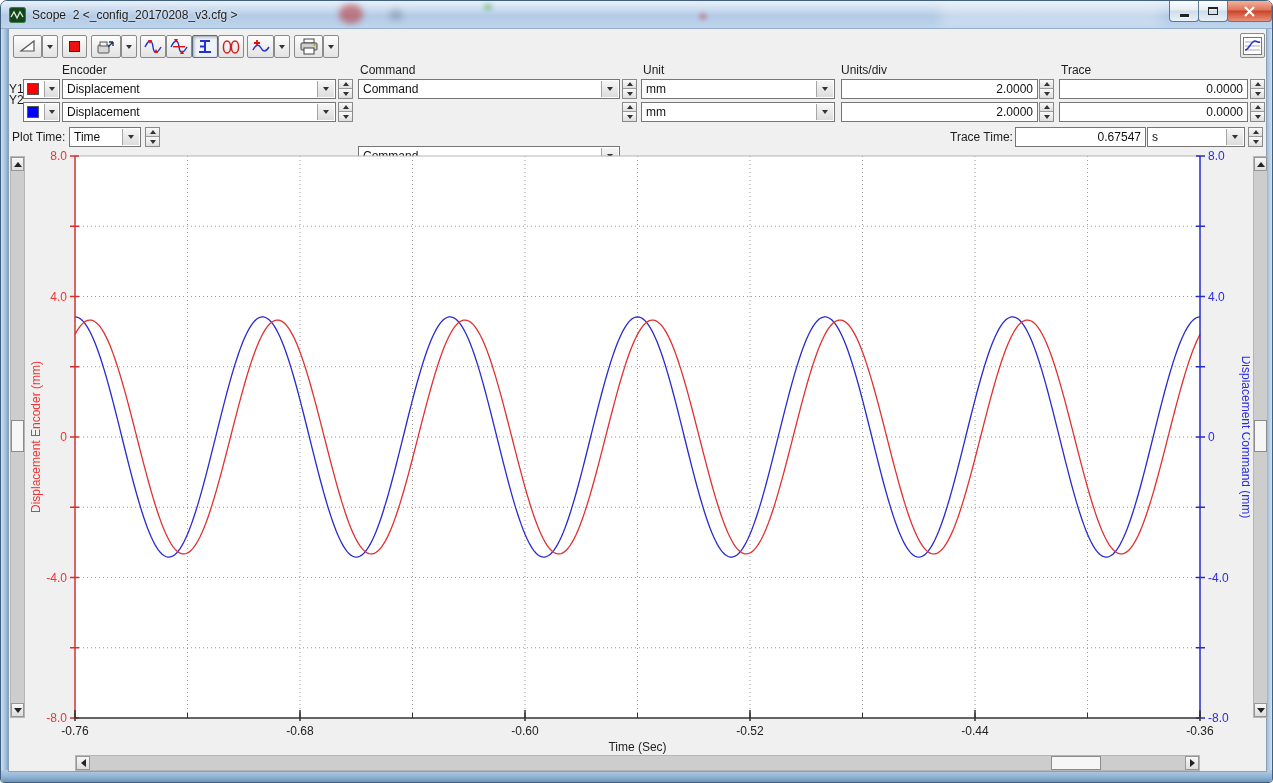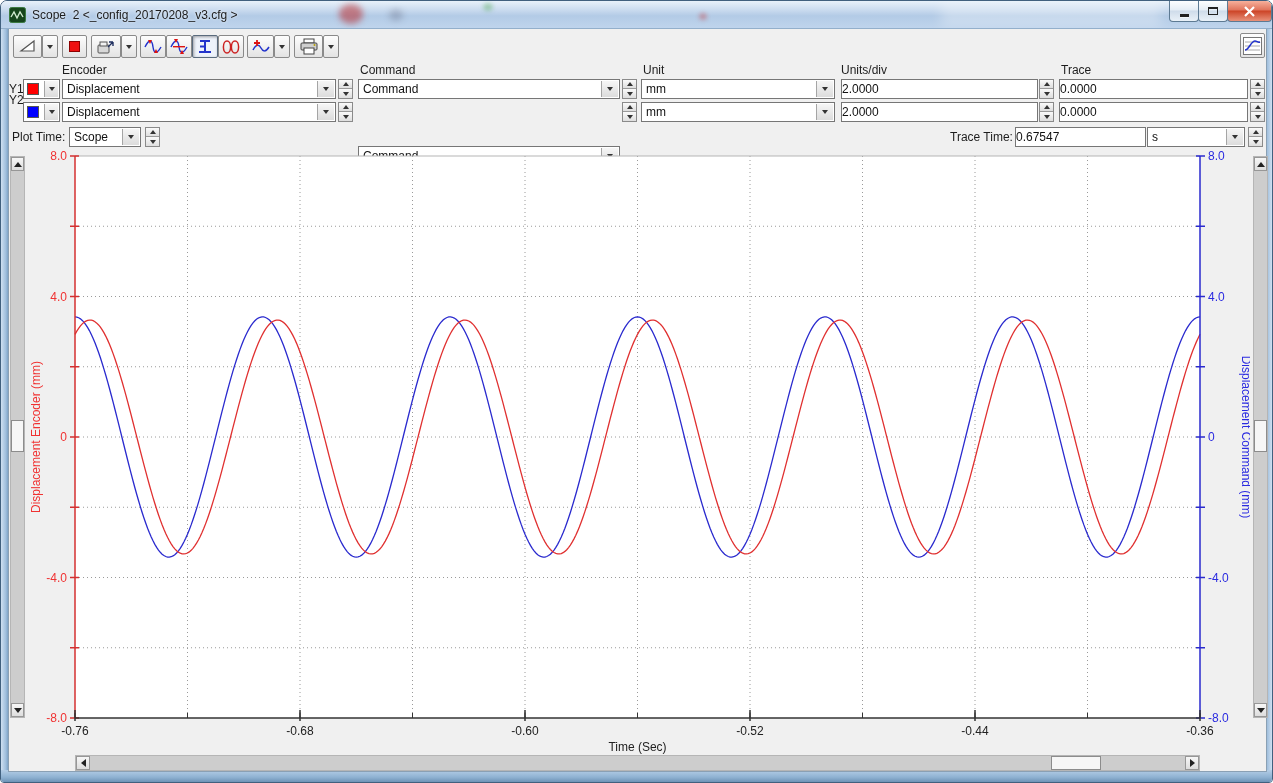--- a/index.html
+++ b/index.html
@@ -37,21 +37,21 @@
   .tbtn.pressed{background:#eef3fb;border-color:#5a6b7d;box-shadow:inset 1px 1px 3px rgba(0,0,0,.35);}
   .tbtn .caret{border-left:3.5px solid transparent;border-right:3.5px solid transparent;border-top:4px solid #333;}
   
   .lbl{position:absolute;font-size:12px;color:#1d1d1d;}
   .combo,.field{position:absolute;height:20px;background:#fff;border:1px solid #767676;font-size:12px;color:#111;}
   .combo .ctext{position:absolute;left:4px;top:2px;right:20px;overflow:hidden;white-space:nowrap;}
   .combo .dd{position:absolute;right:1px;top:1px;bottom:1px;width:17px;
       background:linear-gradient(180deg,#f6f6f6,#dcdcdc);border-left:1px solid #a5a5a5;
       display:flex;align-items:center;justify-content:center;}
   .dd i,.caret-i{display:block;border-left:3.5px solid transparent;border-right:3.5px solid transparent;border-top:4px solid #333;}
-  .field{text-align:left;padding:2px 4px 0 0;}
+  .field{text-align:right;padding:2px 4px 0 0;}
   .spin{position:absolute;width:15px;height:20px;border:1px solid #8a8a8a;background:#e9e9e9;}
   .spin .up,.spin .dn{position:absolute;left:0;right:0;height:9px;display:flex;align-items:center;justify-content:center;
       background:linear-gradient(180deg,#fafafa,#dedede);}
   .spin .up{top:0;border-bottom:1px solid #9a9a9a;}
   .spin .dn{bottom:0;}
   .tri-up{border-left:3px solid transparent;border-right:3px solid transparent;border-bottom:4px solid #333;}
   .tri-dn{border-left:3px solid transparent;border-right:3px solid transparent;border-top:4px solid #333;}
   
   .sb-track-v{position:absolute;width:15px;background:#cdcdcd;border:1px solid #b5b5b5;}
   .sb-track-h{position:absolute;height:16px;background:#cdcdcd;border:1px solid #b5b5b5;}
@@ -306,21 +306,21 @@
           </span>
         <span class="dn">
             <i class="tri-dn"></i>
           </span>
       </div>
     </div>
 
     <div>
       <div class="lbl" style="left:3px;top:101px;">Plot Time:</div>
       <div class="combo" style="left:60px;top:98px;width:72px;">
-        <span class="ctext">Scope</span>
+        <span class="ctext">Time</span>
         <span class="dd">
             <i></i>
           </span>
       </div>
       <div class="spin" style="left:136px;top:98px;">
         <span class="up">
             <i class="tri-up"></i>
           </span>
         <span class="dn">
             <i class="tri-dn"></i>

